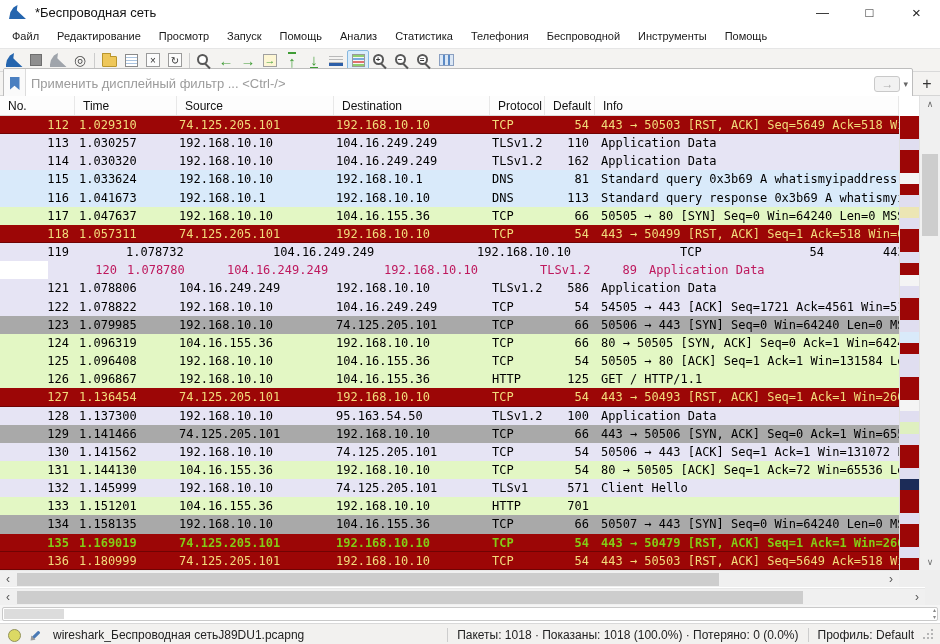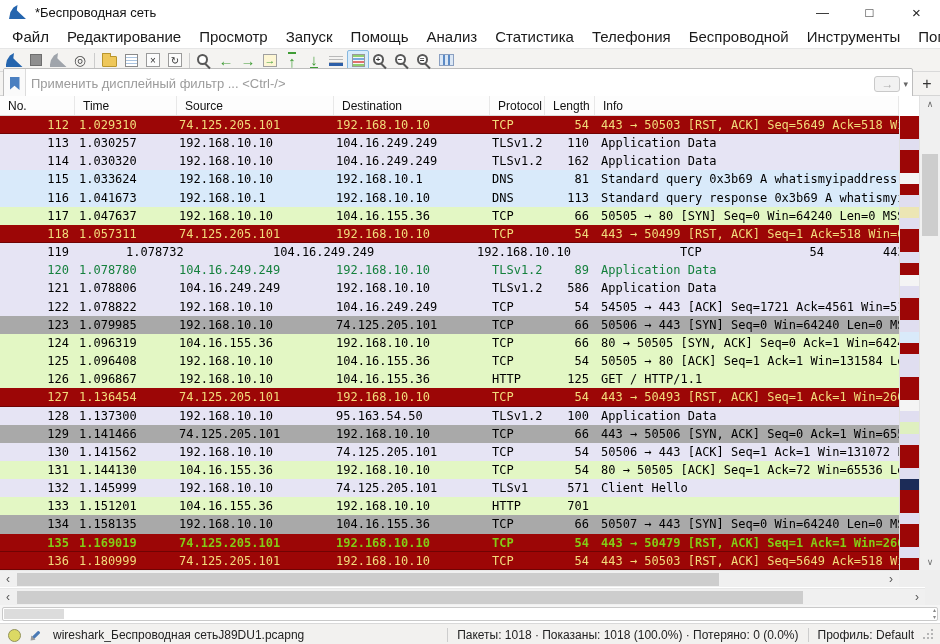--- a/index.html
+++ b/index.html
@@ -13,21 +13,21 @@
          clip-path:polygon(0 100%,8% 52%,26% 18%,50% 0,46% 38%,62% 58%,100% 100%); }
   .fin.gray { background:#9fa4ab; }
   .titlebar .fin { margin-left:9px; }
   .title-text { margin-left:9px; font-size:13px; color:#111; }
   .win-controls { margin-left:auto; display:flex; height:100%; }
   .win-btn { width:47px; display:flex; align-items:center; justify-content:center;
              font-size:13px; color:#222; }
 
   
   .menubar { height:24px; display:flex; align-items:center; background:#fff; padding-left:3px; flex:0 0 auto; }
-  .menu-item { padding:0 9px; font-size:15px; color:#1a1a1a; white-space:nowrap; }
+  .menu-item { padding:0 9px; font-size:11px; color:#1a1a1a; white-space:nowrap; }
 
   
   .toolbar { height:24px; background:#f4f3f1; border-top:1px solid #e6e6e6; border-bottom:1px solid #d9d9d9;
              display:flex; align-items:center; padding-left:3px; flex:0 0 auto; }
   .tool { width:22px; height:21px; display:flex; align-items:center; justify-content:center; }
   .tool.active { background:#d9ecfb; border:1px solid #86b8e0; border-radius:2px; }
   .tsep { width:1px; height:15px; background:#cccccc; margin:0 3px; }
   .sq { width:12px; height:12px; background:#8f8f8f; border:1px solid #6e6e6e; }
   .glyph { font-size:14px; color:#4a4a4a; line-height:1; }
   .green { color:#3f9c35; font-weight:bold; font-size:15px; }
@@ -254,21 +254,21 @@
   </div>
 
   <div class="list-wrap">
     <div class="list-main">
       <div class="thead">
           <div class="th">No.</div>
           <div class="th">Time</div>
           <div class="th">Source</div>
           <div class="th">Destination</div>
           <div class="th">Protocol</div>
-          <div class="th">Length</div>
+          <div class="th">Default</div>
           <div class="th">Info</div>
         </div>
       <div class="rows">
           <div class="row" style="background: rgb(156, 6, 6); color: rgb(242, 220, 124); box-shadow: rgba(60, 0, 0, 0.45) 0px -1px 0px inset;">
             <div class="c c-no">112</div>
             <div class="c c-time">1.029310</div>
             <div class="c c-src">74.125.205.101</div>
             <div class="c c-dst">192.168.10.10</div>
             <div class="c c-proto">TCP</div>
             <div class="c c-len">54</div>
@@ -330,21 +330,21 @@
           </div>
           <div class="row" style="background: rgb(230, 228, 244); color: rgb(0, 0, 0); gap: 47px;">
             <div class="c c-no">119</div>
             <div class="c c-time">1.078732</div>
             <div class="c c-src">104.16.249.249</div>
             <div class="c c-dst">192.168.10.10</div>
             <div class="c c-proto">TCP</div>
             <div class="c c-len">54</div>
             <div class="c c-info">443 → 54505 [ACK] Seq=3994 Ack=1721 Win=1049600 Len=0</div>
           </div>
-          <div class="row" style="background: rgb(230, 228, 244); color: #15803d;">
+          <div class="row" style="background: rgb(230, 228, 244); color: #be185d; margin-left: 48px;">
             <div class="c c-no">120</div>
             <div class="c c-time">1.078780</div>
             <div class="c c-src">104.16.249.249</div>
             <div class="c c-dst">192.168.10.10</div>
             <div class="c c-proto">TLSv1.2</div>
             <div class="c c-len">89</div>
             <div class="c c-info">Application Data</div>
           </div>
           <div class="row" style="background: rgb(230, 228, 244); color: rgb(0, 0, 0);">
             <div class="c c-no">121</div>

